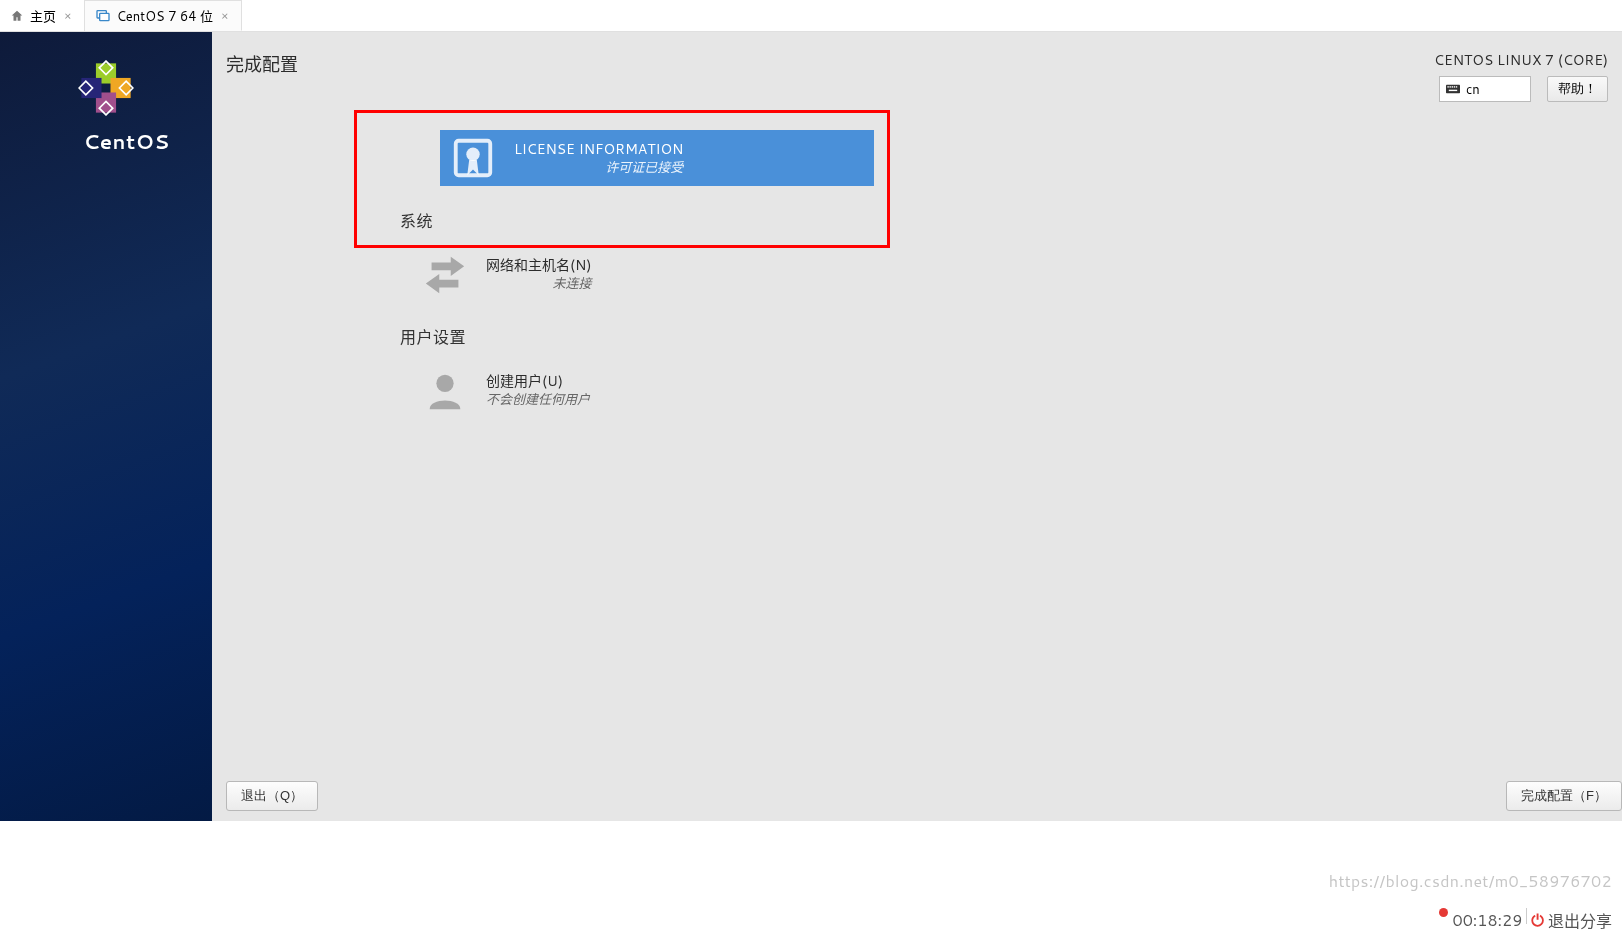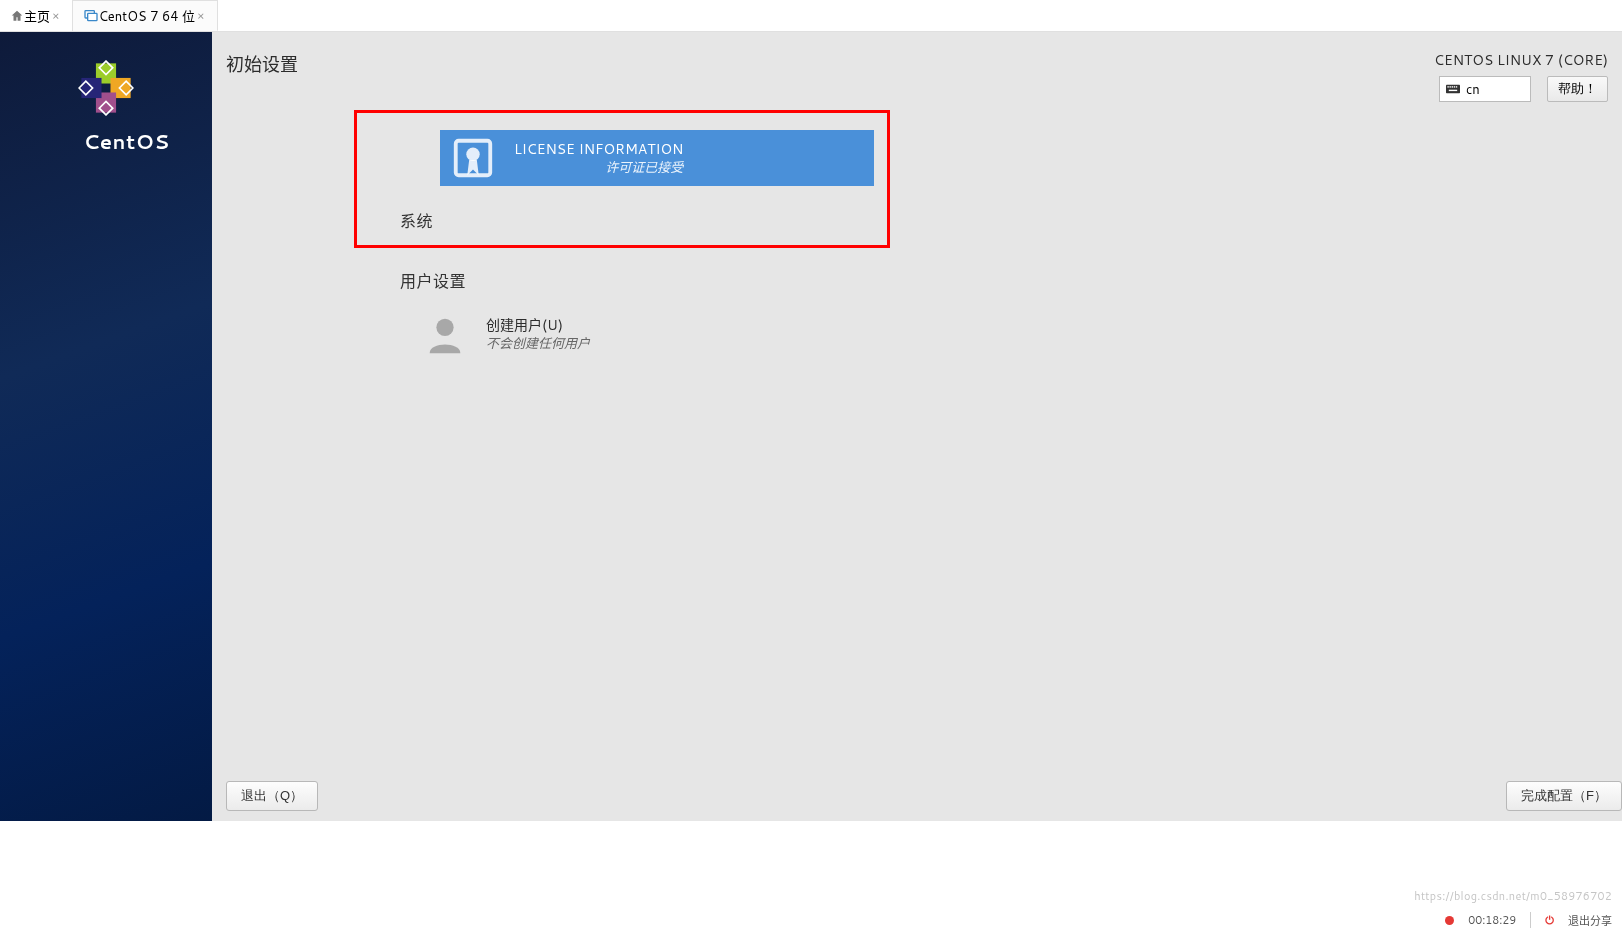--- a/index.html
+++ b/index.html
@@ -18,20 +18,21 @@
     height: 32px;
     background: #ffffff;
     display: flex;
     align-items: stretch;
     border-bottom: 1px solid #e0e0e0;
   }
   .host-tab {
     display: flex;
     align-items: center;
     padding: 0 10px;
+    gap: 6px;
     border-right: 1px solid #e0e0e0;
     font-size: 13px;
     cursor: pointer;
     position: relative;
     height: 31px;
   }
   .host-tab.active {
     background: #fbfbfb;
     border-top: 1px solid #e0e0e0;
     border-bottom: 1px solid #fbfbfb;
@@ -164,37 +165,36 @@
     color:#333;
   }
 
   
   .vm-statusbar{
     position:absolute;
     bottom:0;
     right:0;
     height:24px;
     display:flex;
-    align-items:center;
-    gap:14px;
+    gap:4px;
     padding: 0 10px;
-    font-size:11px;
+    font-size:16px;
     color:#555;
     background:#fff;
   }
   .rec-dot{ width:9px; height:9px; background:#e53935; border-radius:50%; display:inline-block;}
   .power-icon{ color:#e53935; font-weight:bold;}
   .divider{ width:1px; height:16px; background:#ccc;}
 
   .watermark{
     position:absolute;
     right:10px;
-    bottom:28px;
+    bottom:40px;
     color: rgba(150,150,150,0.55);
-    font-size:11px;
+    font-size:16px;
     letter-spacing:0.3px;
   }
 
   
   .license-icon-b { fill:#fff; fill-opacity:0.85;}
   .gray-icon{ fill:#a8a8a8;}
 </style>
 </head>
 <body>
 
@@ -232,21 +232,21 @@
             <path d="M-48 0 L-36 -12 L-24 0 L-36 12 Z"></path>
           </g>
         </g>
       </svg>
       <div class="centos-text">CentOS</div>
     </div>
   </div>
 
   <div class="content">
     <div class="content-header">
-      <div class="title">初始设置</div>
+      <div class="title">完成配置</div>
       <div class="header-right">
         <div class="os-name">CENTOS LINUX 7 (CORE)</div>
         <div class="header-controls">
           <div class="keyboard-ind">
             <svg class="kbd-icon-svg" viewBox="0 0 20 12">
                 <rect x="0" y="0" width="20" height="12" rx="1" fill="#333"></rect>
                 <rect x="2" y="2" width="2" height="2" fill="#fff"></rect>
                 <rect x="5" y="2" width="2" height="2" fill="#fff"></rect>
                 <rect x="8" y="2" width="2" height="2" fill="#fff"></rect>
                 <rect x="11" y="2" width="2" height="2" fill="#fff"></rect>
@@ -272,20 +272,32 @@
             </svg>
         </div>
         <div class="spoke-texts">
           <div class="spoke-title">LICENSE INFORMATION</div>
           <div class="spoke-sub">许可证已接受</div>
         </div>
       </div>
 
       <div class="section-gap"></div>
       <div class="section-heading">系统</div>
+      <div class="spoke">
+        <div class="spoke-icon">
+          <svg viewBox="0 0 48 40" width="46" height="40">
+              <path class="gray-icon" d="M6 26 L26 26 L26 20 L40 30 L26 40 L26 34 L6 34 Z" transform="translate(4,-18)"></path>
+              <path class="gray-icon" d="M42 26 L22 26 L22 20 L8 30 L22 40 L22 34 L42 34 Z" transform="translate(-4,0)"></path>
+            </svg>
+        </div>
+        <div class="spoke-texts">
+          <div class="spoke-title">网络和主机名(N)</div>
+          <div class="spoke-sub">未连接</div>
+        </div>
+      </div>
 
       <div class="section-gap"></div>
       <div class="section-heading">用户设置</div>
       <div class="spoke">
         <div class="spoke-icon">
           <svg viewBox="0 0 48 40" width="46" height="40">
               <circle cx="24" cy="13" r="9" class="gray-icon"></circle>
               <path d="M8 40 C8 28 40 28 40 40 Z" class="gray-icon"></path>
             </svg>
         </div>

